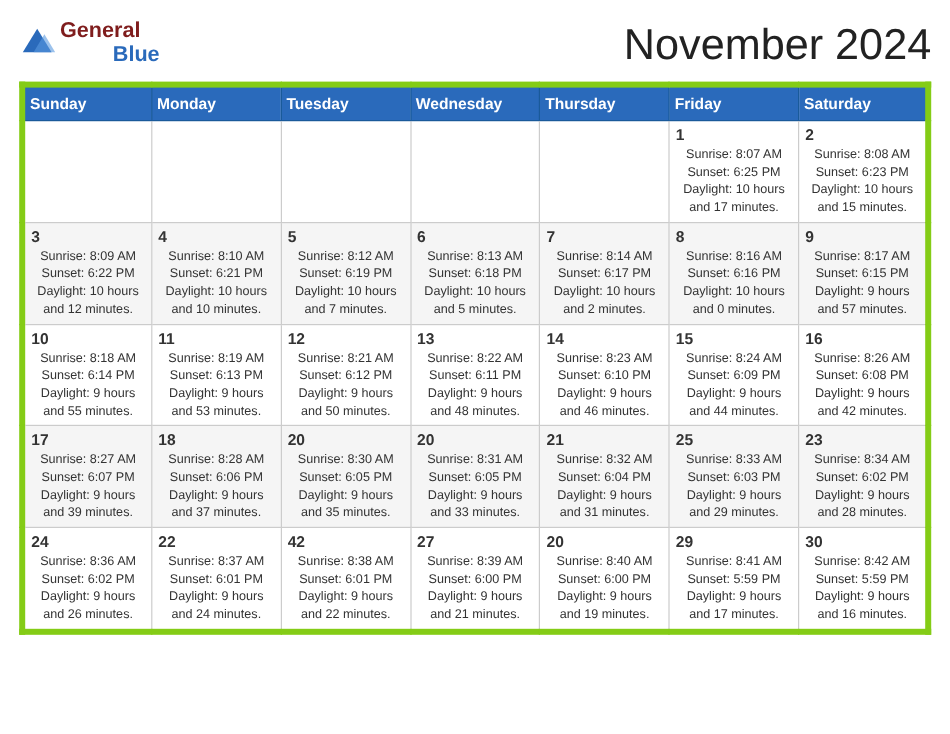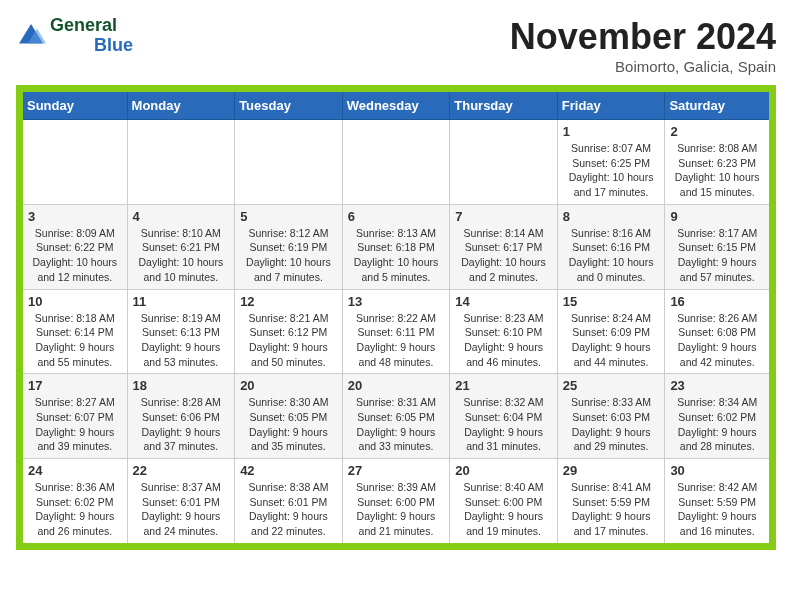--- a/index.html
+++ b/index.html
@@ -19,42 +19,42 @@
     .logo {
       display: flex;
       align-items: center;
       gap: 4px;
     }
     .logo-text {
       font-size: 18px;
       font-weight: bold;
       line-height: 1.1;
     }
-    .logo-general { color: #14532d; }
+    .logo-general { color: #7f1d1d; }
     .logo-blue { color: #2a6abb; margin-left: 44px; }
     .logo-icon {
       width: 30px;
       height: 30px;
     }
     .title-block {
       text-align: right;
     }
     .month-title {
       font-size: 36px;
-      font-weight: bold;
+      font-weight: normal;
       color: #222;
     }
     .location {
       font-size: 15px;
       color: #555;
     }
     .calendar {
       width: 100%;
       border-collapse: collapse;
-      border: 7px solid #84cc16;
+      border: 5px solid #84cc16;
     }
     .calendar th {
       background: #2a6abb;
       color: #fff;
       font-size: 13px;
       font-weight: bold;
       padding: 6px 4px;
       text-align: left;
       border: 1px solid #1a5a9a;
     }
@@ -94,21 +94,20 @@
     </svg>
     <div>
       <div class="logo-text">
         <span class="logo-general">General</span><br>
         <span class="logo-blue">Blue</span>
       </div>
     </div>
   </div>
   <div class="title-block">
     <div class="month-title">November 2024</div>
-    <div class="location">Boimorto, Galicia, Spain</div>
   </div>
 </div>
 
 <table class="calendar">
   <thead>
     <tr>
     <th>Sunday</th>
         <th>Monday</th>
         <th>Tuesday</th>
         <th>Wednesday</th>

